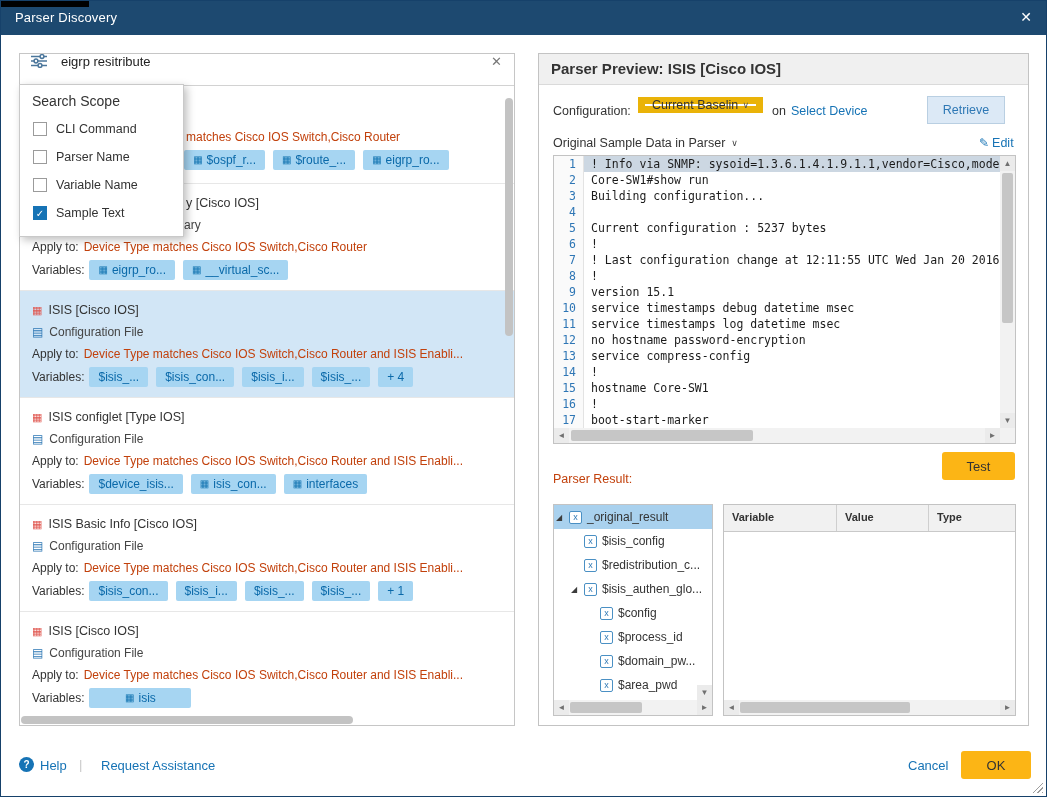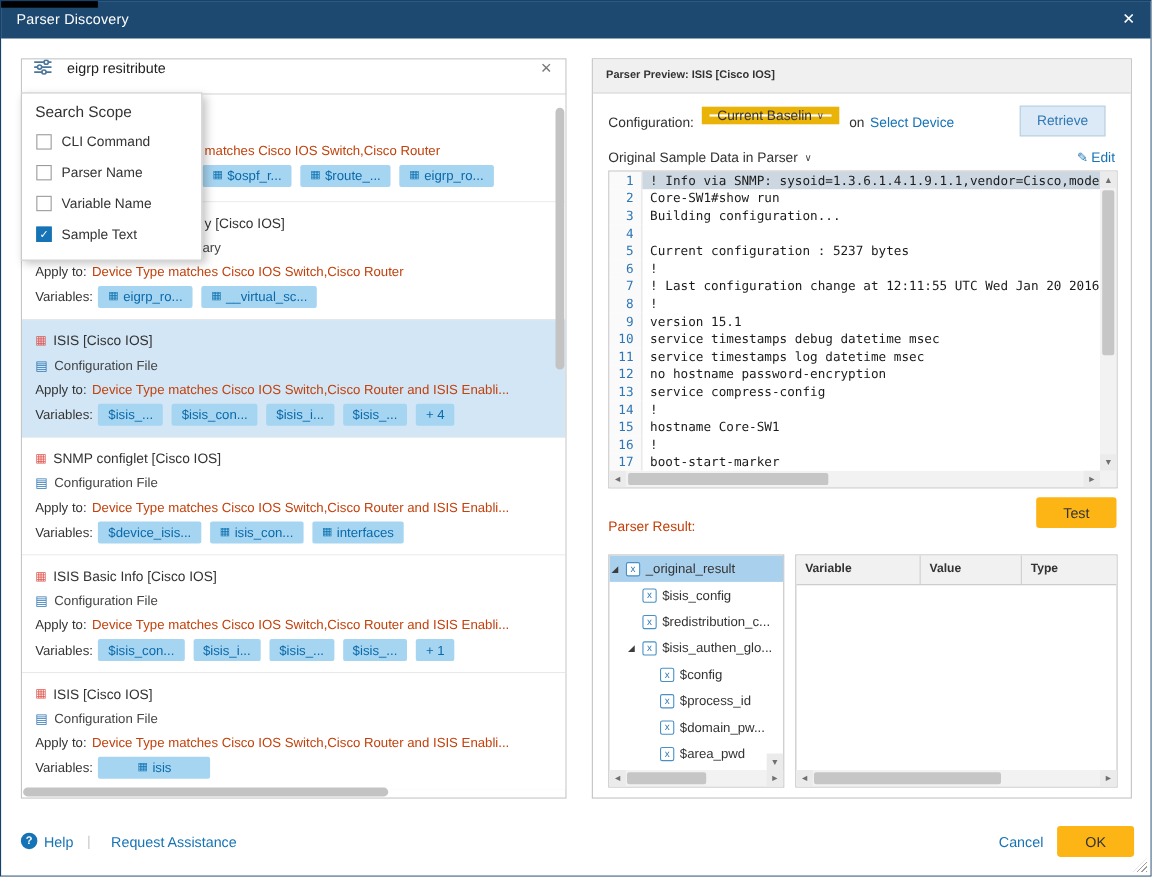--- a/index.html
+++ b/index.html
@@ -43,21 +43,21 @@
   
   .scope-pop{position:absolute;left:18px;top:83px;width:163px;background:#fff;border:1px solid #c9c9c9;box-shadow:3px 3px 8px rgba(0,0,0,.25);z-index:20;padding-bottom:9px}
   .scope-title{padding:8px 12px 6px;font-size:14px;color:#333}
   .scope-row{display:flex;align-items:center;height:28px;cursor:pointer}
   .cb{width:14px;height:14px;border:1px solid #9b9b9b;background:#fff;margin:0 9px 0 13px;flex:none;box-sizing:border-box}
   .cb.on{background:#1673b5;border-color:#1673b5;color:#fff;font-size:10px;line-height:13px;text-align:center}
   .scope-lbl{font-size:12.5px;color:#333}
 
   
   .preview{position:absolute;left:537px;top:52px;width:491px;height:673px;border:1px solid #c3c3c3;background:#fff;box-sizing:border-box}
-  .p-header{height:30px;background:#f0f0f0;border-bottom:1px solid #dadada;line-height:29px;padding-left:12px;font-weight:bold;font-size:10px;color:#333}
+  .p-header{height:30px;background:#f0f0f0;border-bottom:1px solid #dadada;line-height:29px;padding-left:12px;font-weight:bold;font-size:15px;color:#333}
   .cfg-label{position:absolute;left:14px;top:50px;font-size:12.5px;color:#333}
   .select{position:absolute;left:99px;top:43px;width:125px;height:16px;border:7px solid #eab308;display:flex;align-items:center;padding:0 7px;box-sizing:border-box;cursor:pointer;background:#fff}
   .select .v{flex:1;font-size:12.5px;color:#333;white-space:nowrap;overflow:hidden}
   .select .chev{font-size:9px;color:#555;margin-left:4px}
   .on-label{position:absolute;left:233px;top:50px;font-size:12.5px;color:#333}
   .sel-dev{position:absolute;left:252px;top:50px;font-size:12.5px;color:#1673b5;cursor:pointer;width:82px;white-space:nowrap;overflow:hidden}
   .retrieve{position:absolute;left:388px;top:42px;width:78px;height:28px;background:#dce9f6;border:1px solid #b9cfe2;color:#2e78b5;font-size:12.5px;display:flex;align-items:center;justify-content:center;cursor:pointer;box-sizing:border-box}
   .sample-row{position:absolute;left:14px;top:82px;font-size:12.5px;color:#333;display:flex;align-items:center}
   .sample-row .caret{margin-left:6px;font-size:9px;color:#444;cursor:pointer}
   .edit{position:absolute;left:440px;top:82px;font-size:12.5px;color:#1673b5;cursor:pointer;display:flex;align-items:center}
@@ -208,21 +208,21 @@
               <span>$isis_...</span>
             </span>
             <span class="chip">
               <span>+ 4</span>
             </span>
           </div>
         </div>
         <div class="card card-3">
           <div class="row trow">
             <span class="picon">▦</span>
-            <span class="ctitle">SNMP configlet [Cisco IOS]</span>
+            <span class="ctitle">ISIS configlet [Type IOS]</span>
           </div>
           <div class="row srow">
             <span class="dicon">▤</span>
             <span class="csub">Configuration File</span>
           </div>
           <div class="row arow">
             <span class="clabel">Apply to:</span>
             <span class="cval">Device Type matches Cisco IOS Switch,Cisco Router and ISIS Enabli...</span>
           </div>
           <div class="row vrow">

